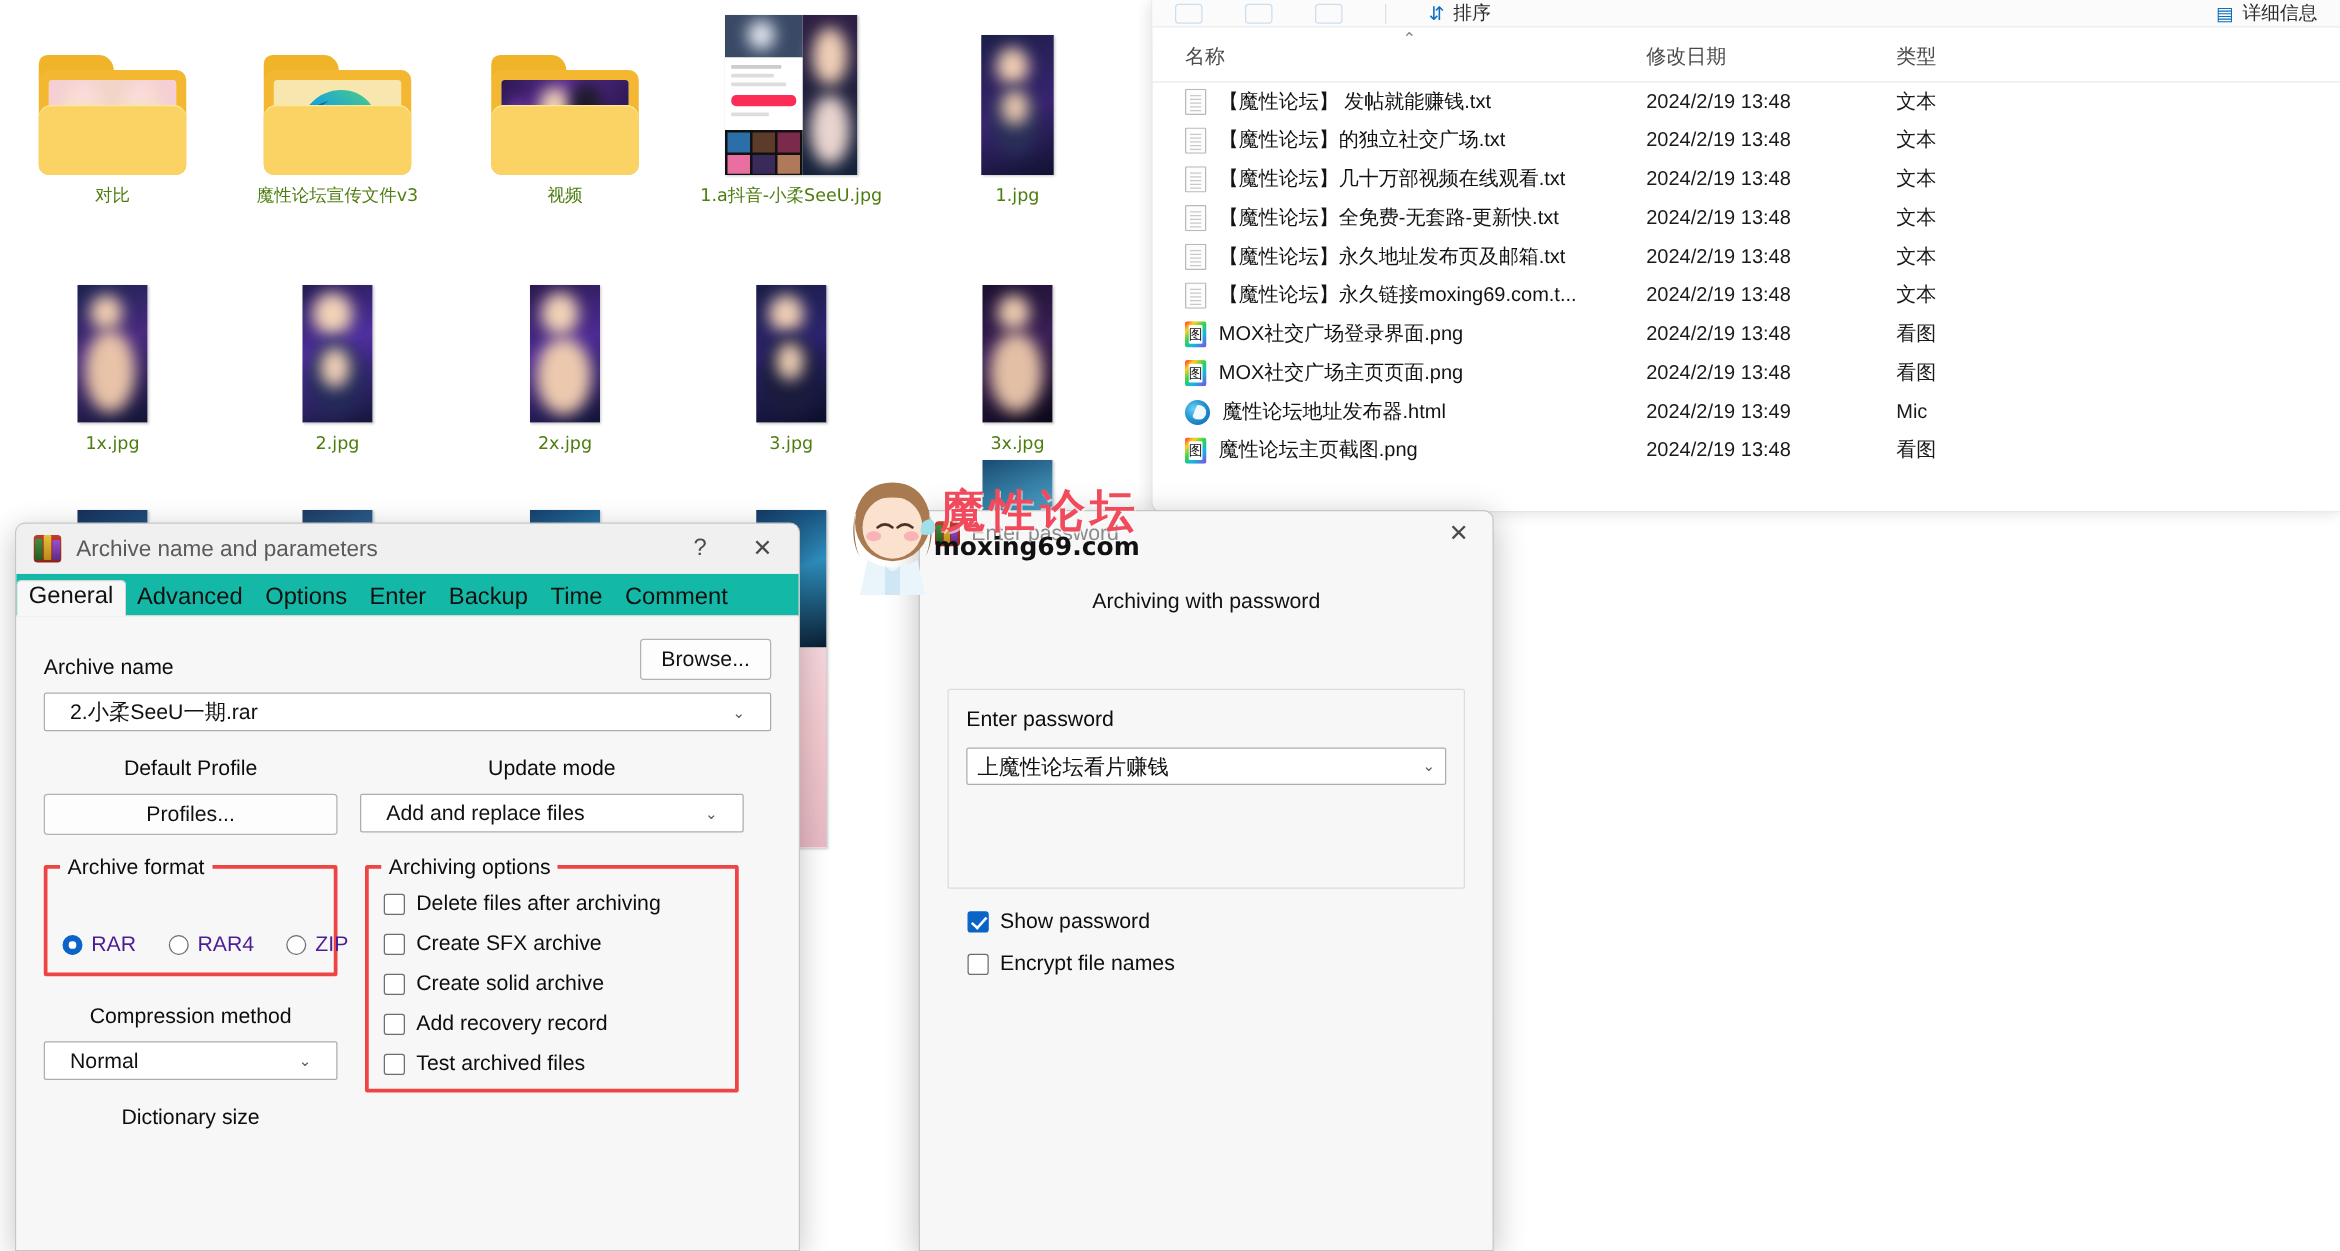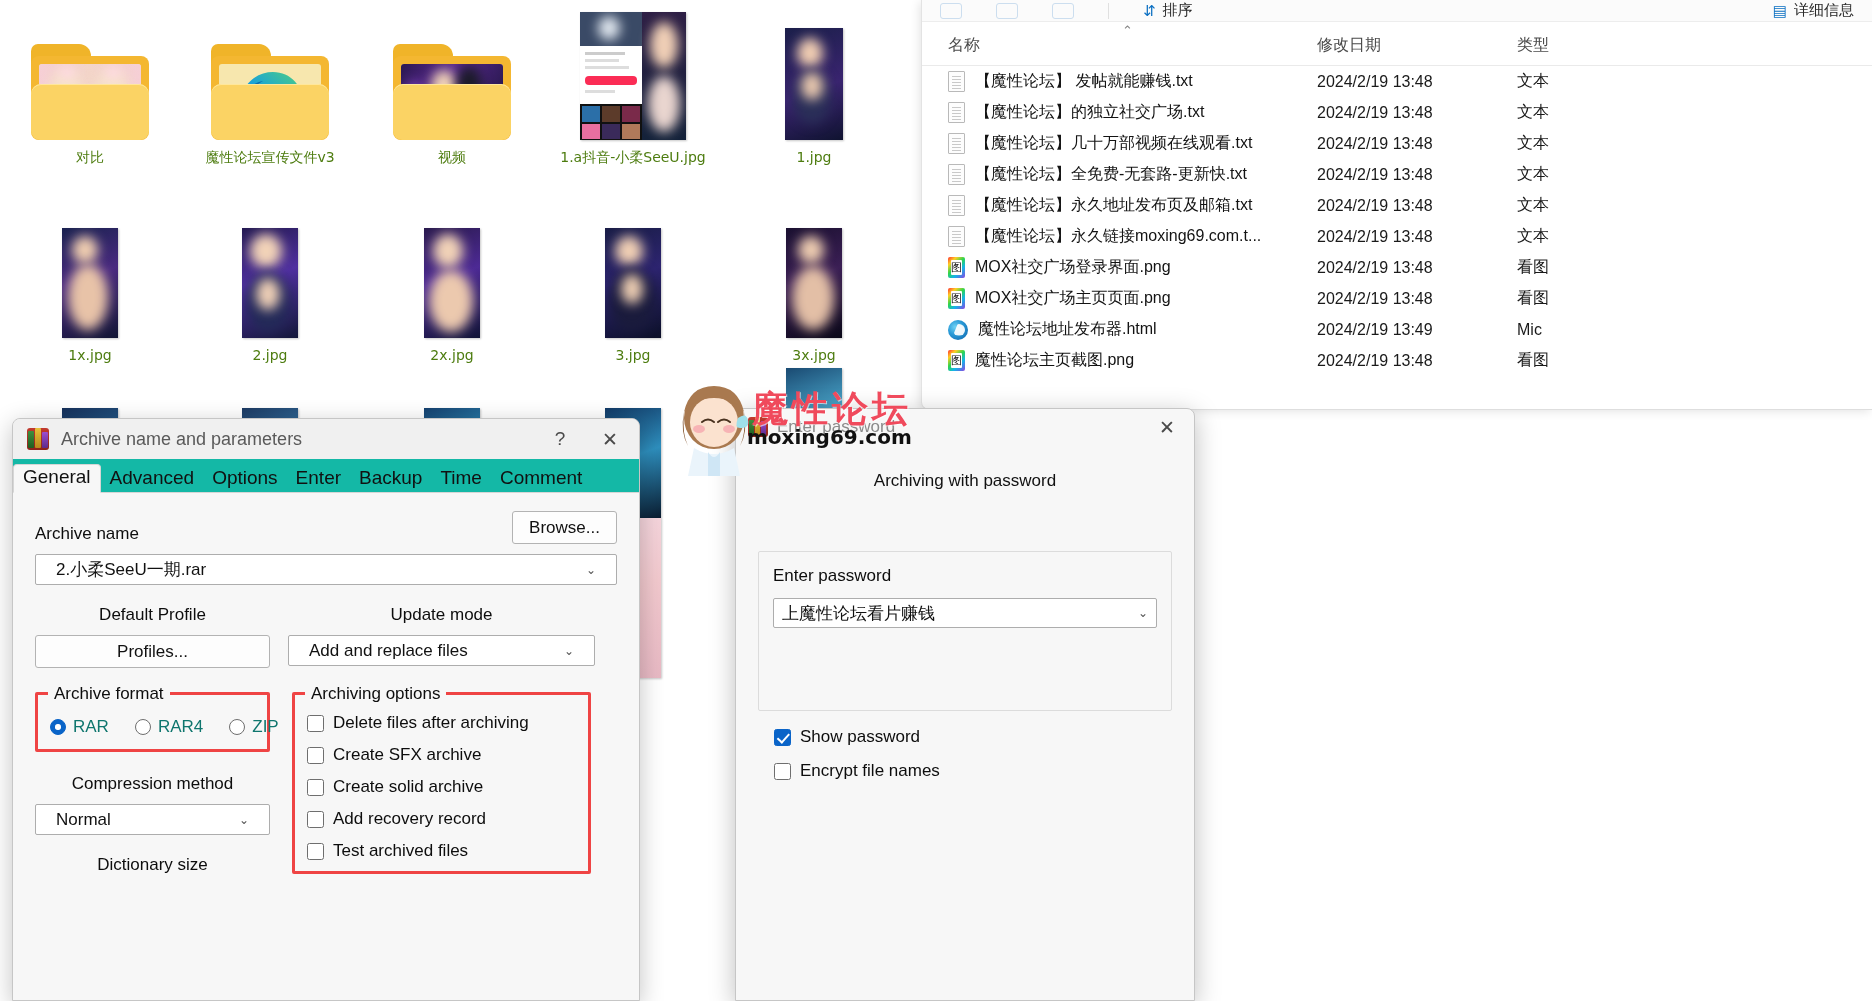--- a/index.html
+++ b/index.html
@@ -160,21 +160,21 @@
     display: flex; align-items: center; justify-content: center; font-size: 17px; color:#111;
   }
   .grp {
     border: 3px solid #ef4444; border-radius: 2px; position: relative; padding: 16px 12px 12px 12px;
   }
   .grp > .cap {
     position: absolute; top: -11px; left: 10px; background: #f7f7f7; padding: 0 6px;
     font-size: 17px; color: #0d0d0d;
   }
   .radio-row { display: flex; align-items: center; gap: 26px; margin-top: 6px; }
-  .radio { display: flex; align-items: center; gap: 7px; font-size: 17px; color:#0f766e; }
+  .radio { display: flex; align-items: center; gap: 7px; font-size: 17px; color:#4c1d95;margin-top:29px; }
   .rd { width: 16px; height: 16px; border-radius: 50%; border: 1.6px solid #6e6e6e; background:#fff; position: relative; flex:none;}
   .rd.on { border-color: #0a64c8; background: #0a64c8; }
   .rd.on::after { content:""; position:absolute; left:4.3px; top:4.3px; width:5.4px; height:5.4px; border-radius:50%; background:#fff; }
   .chk-row { display: flex; align-items: center; gap: 9px; margin-bottom: 12px; font-size: 17px; color:#0d0d0d; }
   .cb { width: 17px; height: 17px; border: 1.5px solid #6e6e6e; border-radius: 2.5px; background:#fff; position:relative; flex:none;}
   .cb.on { background: #0a64c8; border-color: #0a64c8; }
   .cb.on::after {
     content:""; position:absolute; left:5px; top:1.5px; width:5px; height:9.5px;
     border: solid #fff; border-width: 0 2px 2px 0; transform: rotate(42deg);
   }

